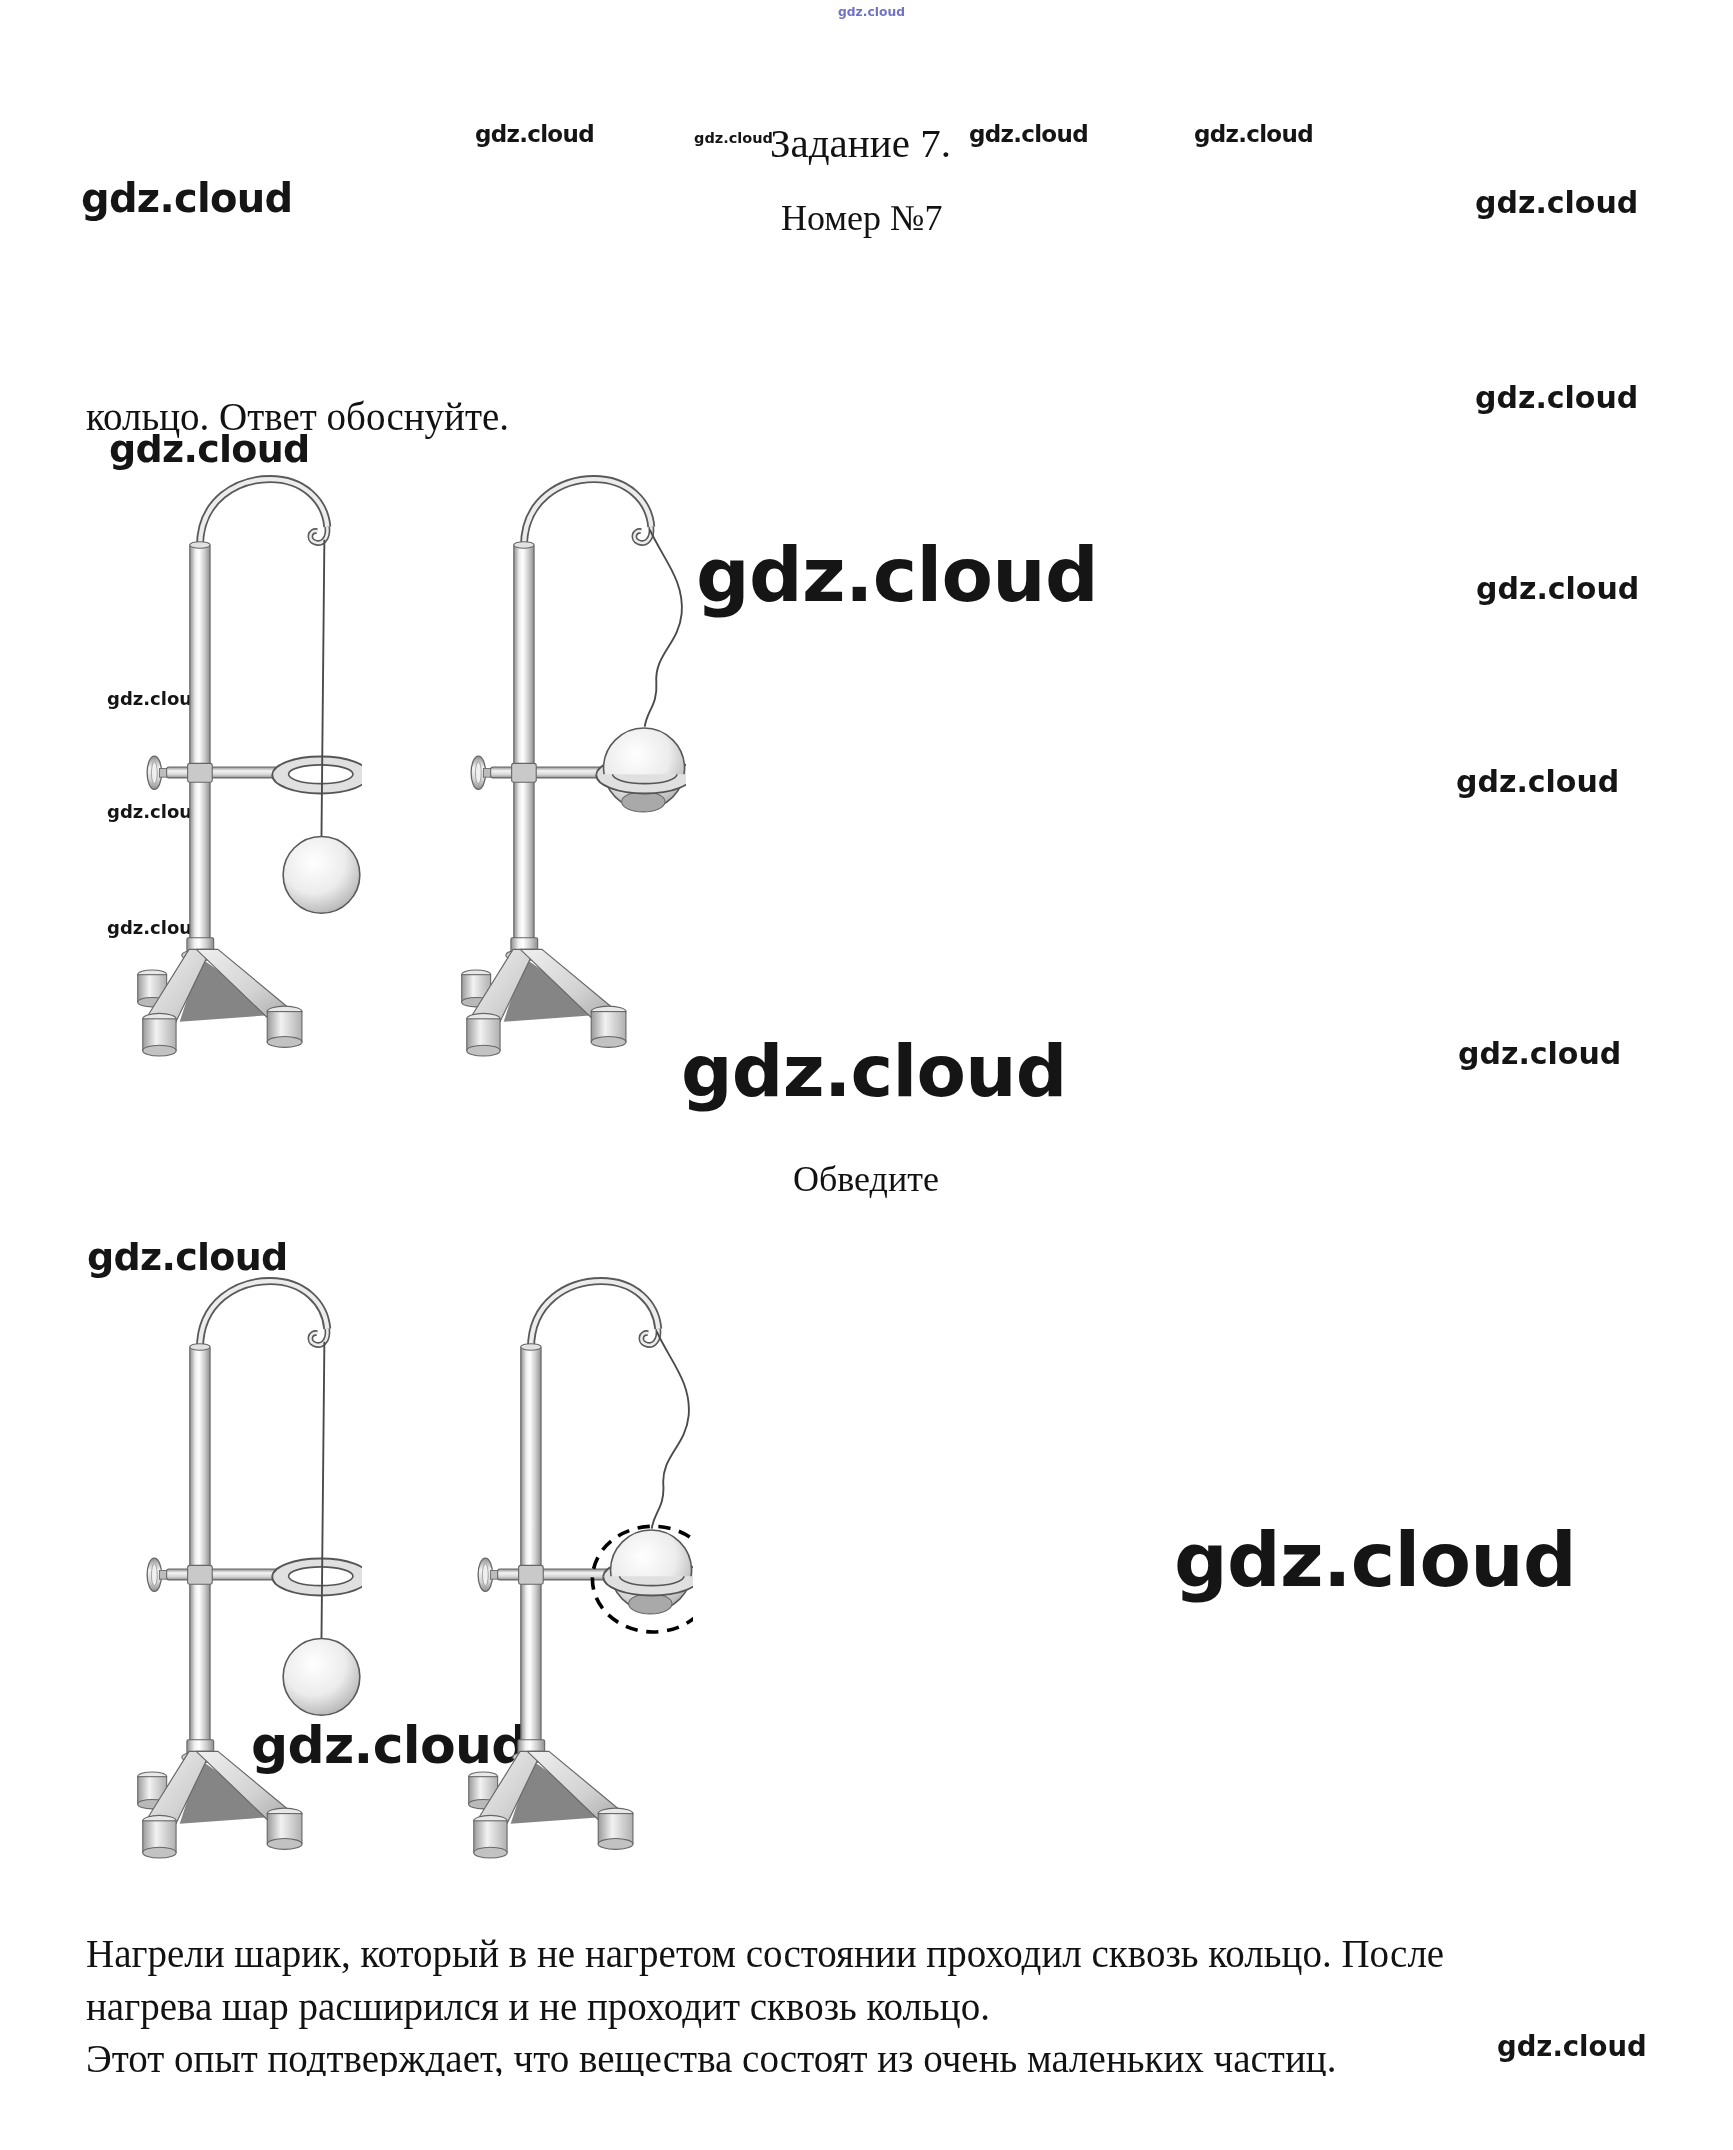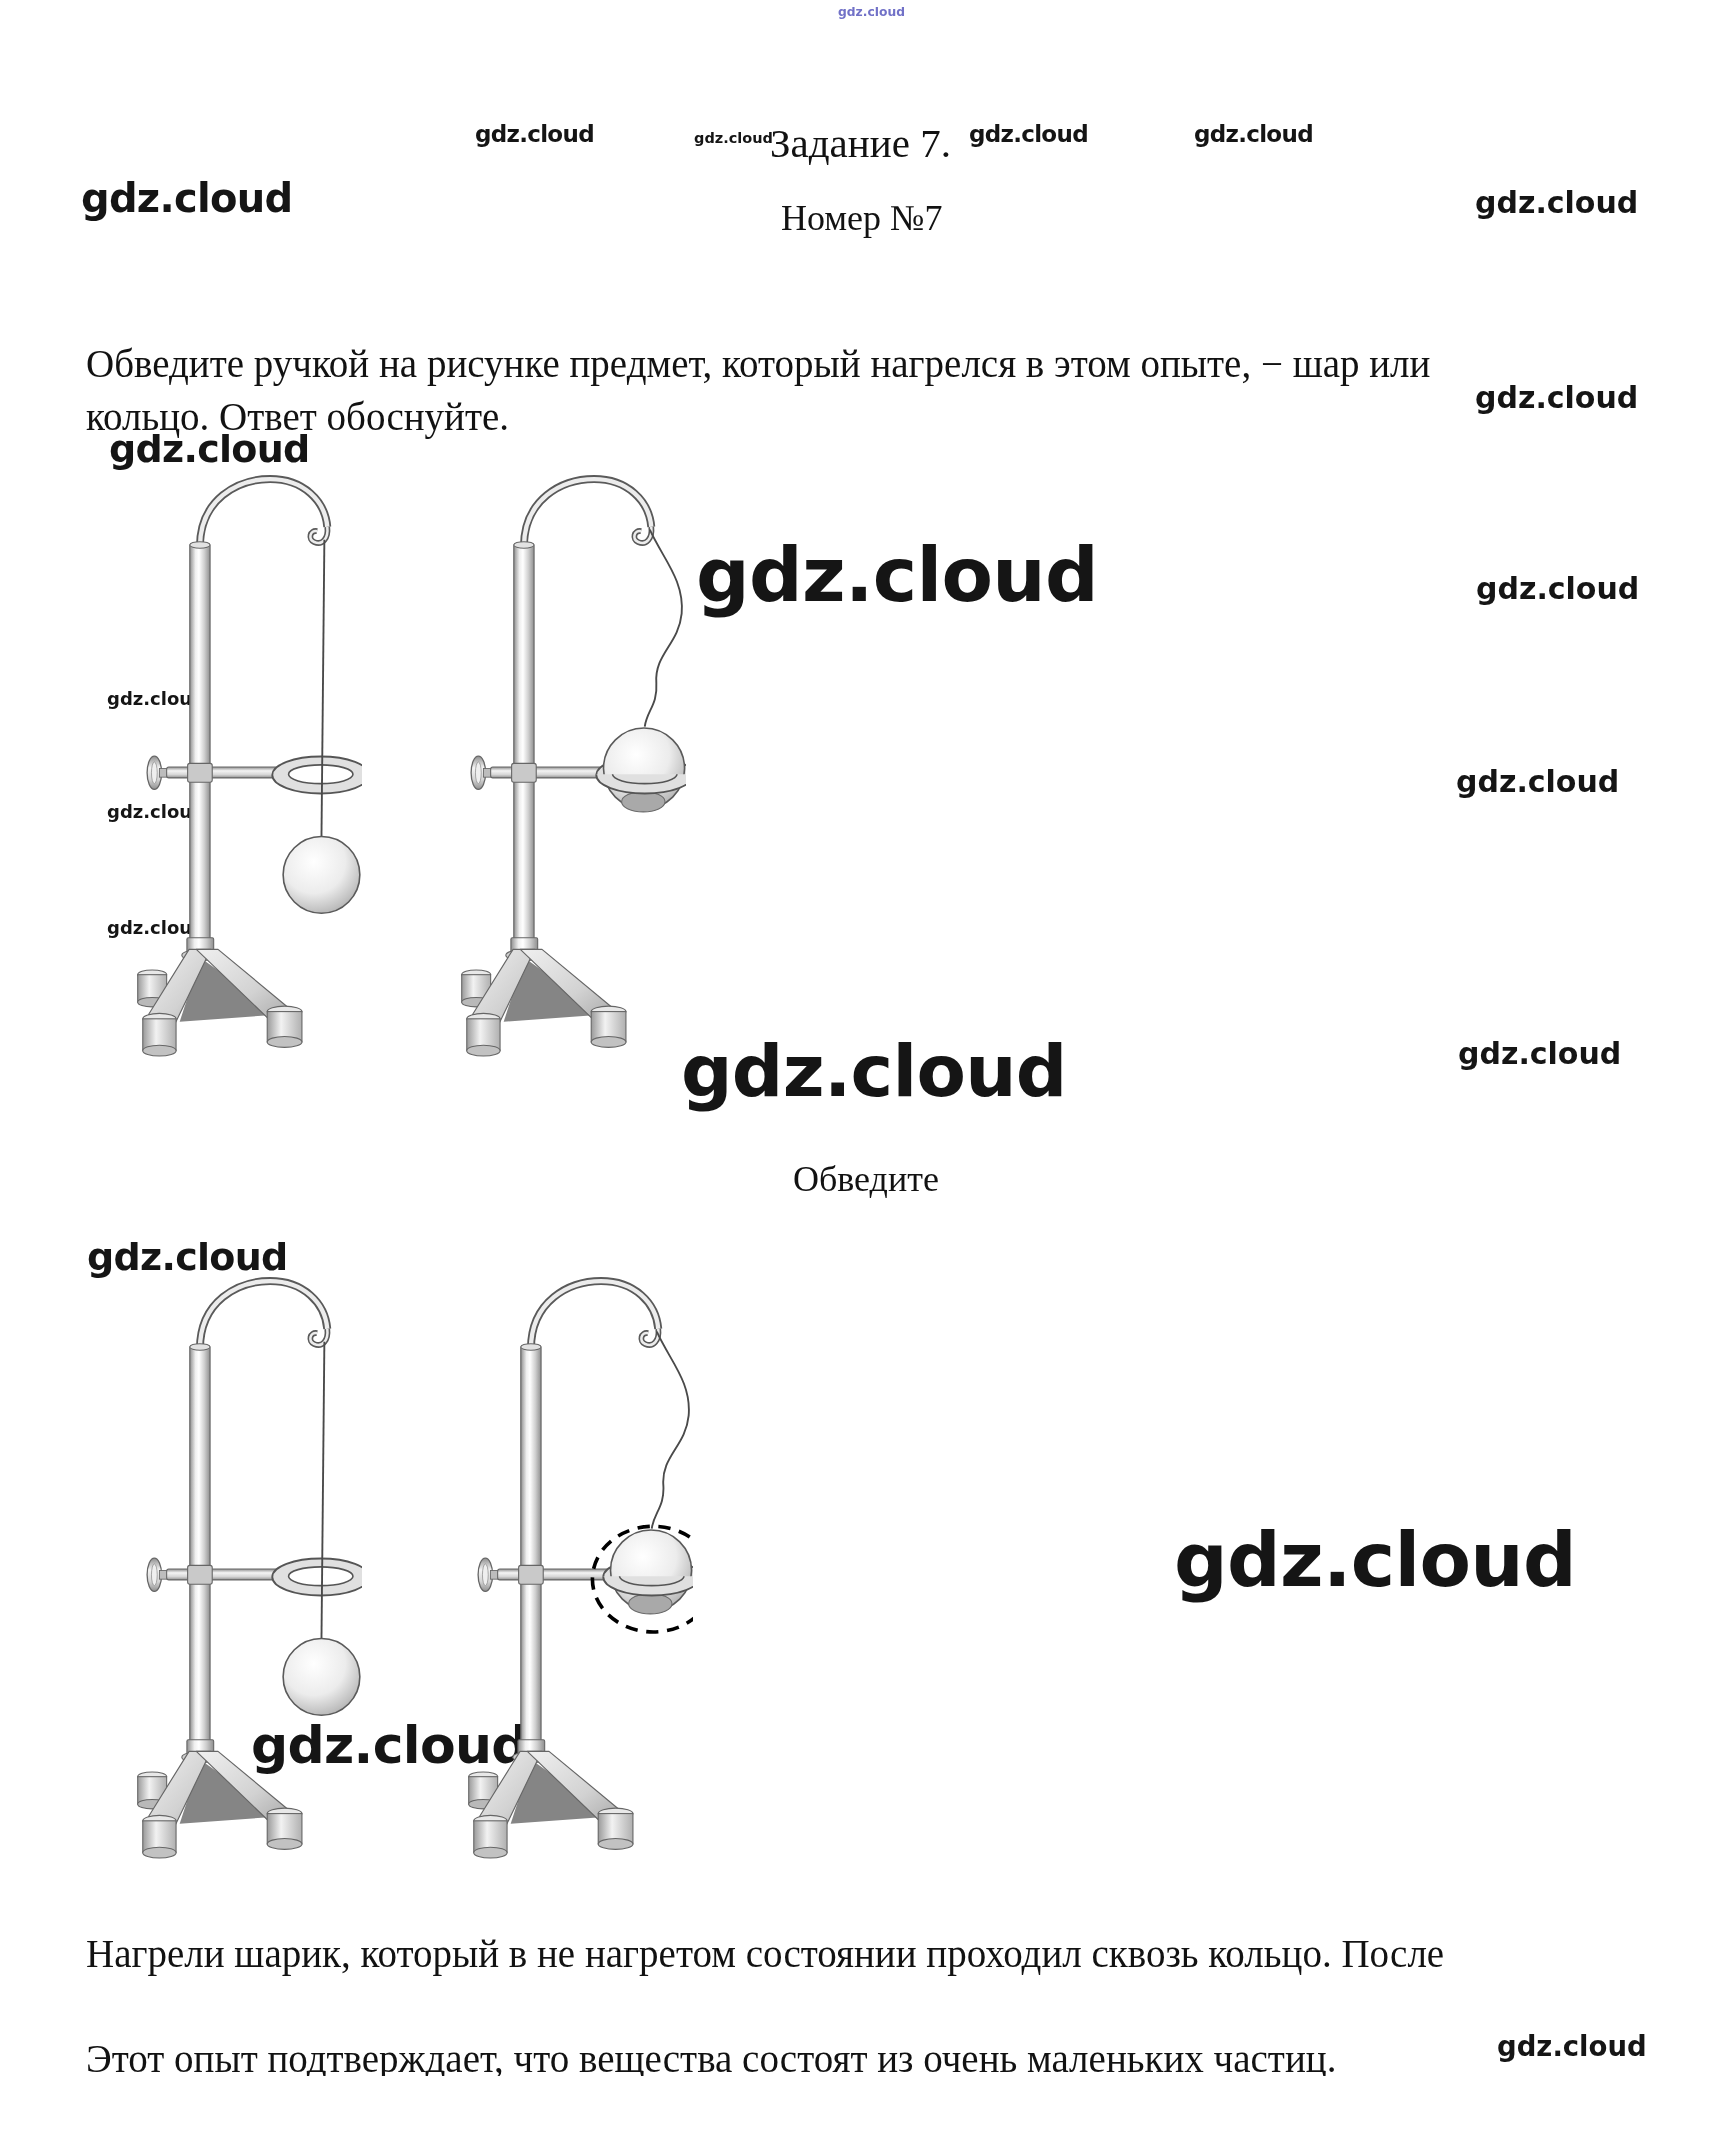--- a/index.html
+++ b/index.html
@@ -197,21 +197,20 @@
 
   <div class="wm" style="left:87px;top:1238px;font-size:38px">gdz.cloud</div>
   <div class="wm" style="left:251px;top:1719px;font-size:52px">gdz.cloud</div>
   <div class="wm" style="left:1174px;top:1523px;font-size:75px">gdz.cloud</div>
 
   <div class="wm light" style="left:1497px;top:2033px;font-size:27.5px">gdz.cloud</div>
 
   <div class="ser" style="left:770px;top:110px;font-size:41px">Задание 7.</div>
   <div class="ser" style="left:781px;top:188px;font-size:36px">Номер №7</div>
 
-  <div class="ser" style="left:86px;top:332px;font-size:39px">Обведите ручкой на рисунке предмет, который нагрелся в этом опыте, − шар или</div>
   <div class="ser" style="left:86px;top:385px;font-size:39px">кольцо. Ответ обоснуйте.</div>
 
   <div>
     <svg class="stand" style="left:116px;top:470px" width="246" height="623" viewBox="0 0 340 860">
       <use href="#stand-hanging"></use>
     </svg>
     <svg class="stand" style="left:440px;top:470px" width="246" height="623" viewBox="0 0 340 860">
       <use href="#stand-onring"></use>
     </svg>
   </div>
@@ -224,16 +223,17 @@
     </svg>
     <svg class="stand" style="left:447px;top:1272px" width="246" height="623" viewBox="0 0 340 860">
       <use href="#stand-onring"></use>
     </svg>
     <svg class="stand" style="left:447px;top:1272px" width="246" height="623" viewBox="0 0 340 860">
       <ellipse cx="285" cy="424" rx="84" ry="73" fill="none" stroke="#000000" stroke-width="5" stroke-dasharray="17 12"></ellipse>
     </svg>
   </div>
 
   <div class="ser" style="left:86px;top:1922px;font-size:39px">Нагрели шарик, который в не нагретом состоянии проходил сквозь кольцо. После</div>
+  <div class="ser" style="left:86px;top:1975px;font-size:39px">нагрева шар расширился и не проходит сквозь кольцо.</div>
   <div class="ser" style="left:86px;top:2027px;font-size:39px">Этот опыт подтверждает, что вещества состоят из очень маленьких частиц.</div>
 
 </div>
 
 
 </body></html>

